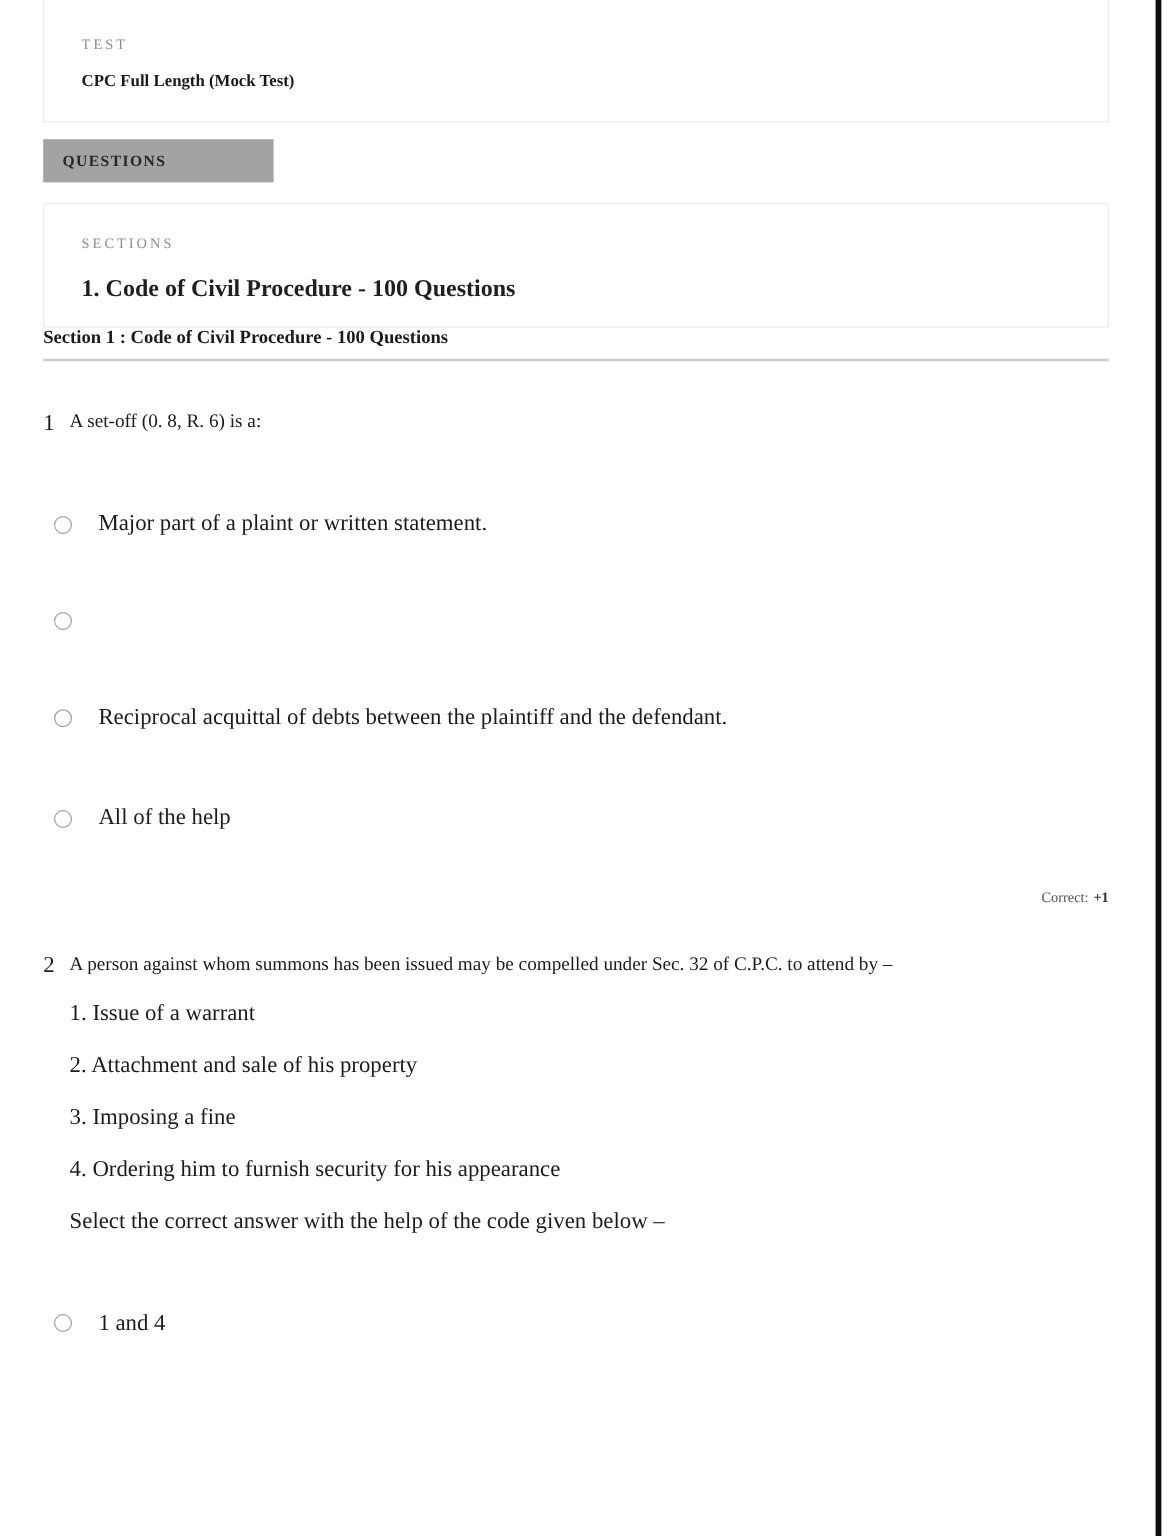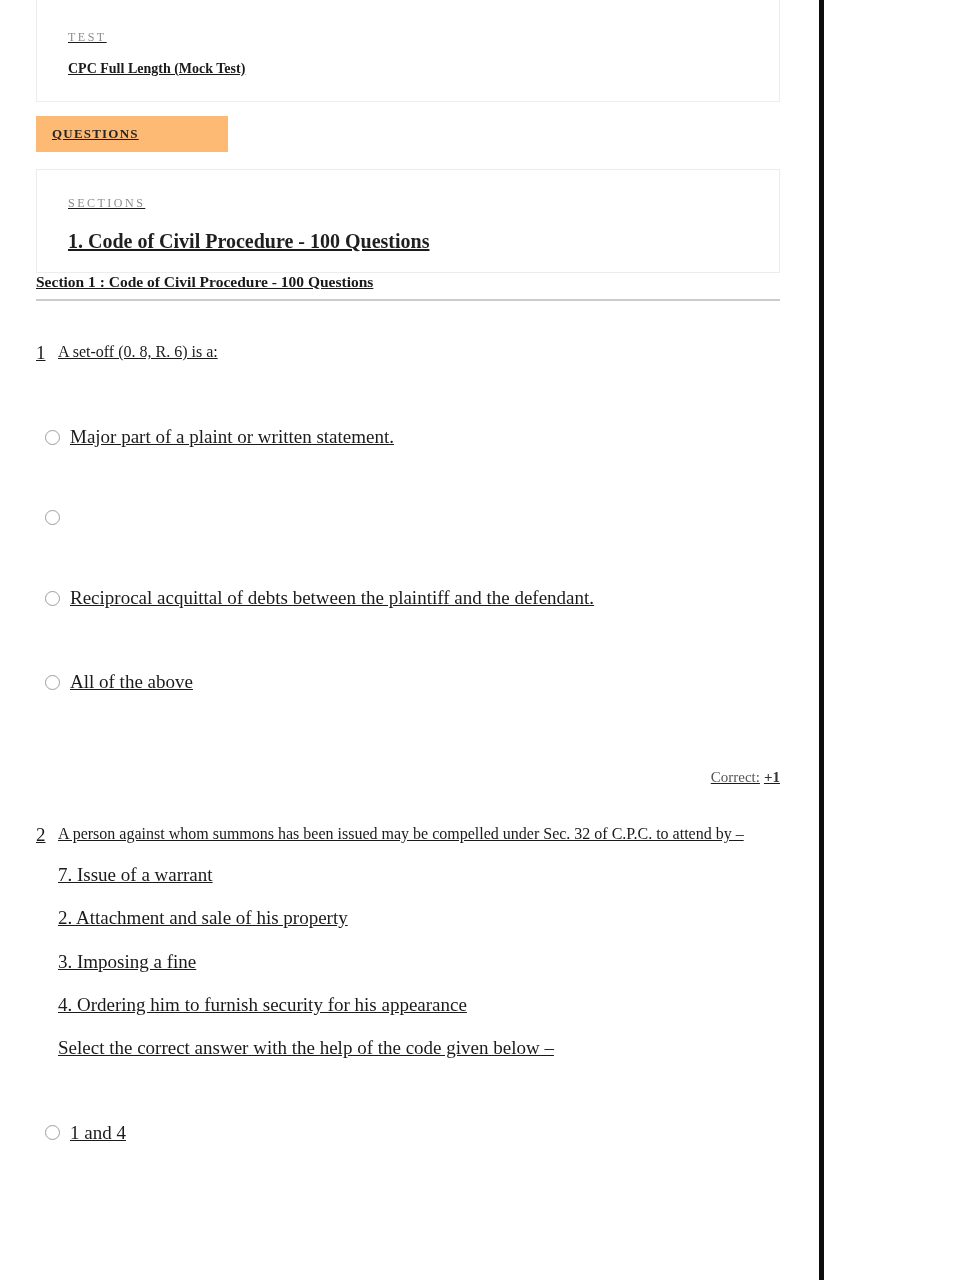--- a/index.html
+++ b/index.html
@@ -3,25 +3,24 @@
 <meta charset="utf-8">
 <style>
   * { margin: 0; padding: 0; box-sizing: border-box; }
   html, body { background: #ffffff; }
   body {
     font-family: "Liberation Serif", "DejaVu Serif", serif;
     color: #1b1b1b;
   }
   .screen {
     position: relative;
-    width: 824px;
+    width: 968px;
     height: 1280px;
     background: #ffffff;
     overflow: hidden;
-    text-decoration: underline;
   }
   .screen-edge {
     position: absolute;
     top: 0; right: 0;
     width: 5px; height: 100%;
     background: #0c0c0c;
   }
   .content {
     padding: 0 44px 0 36px;
   }
@@ -42,21 +41,21 @@
   .test-title {
     margin-top: 16px;
     font-size: 14px;
     font-weight: bold;
     color: #1a1a1a;
   }
   .questions-tab {
     margin-top: 14px;
     width: 192px;
     height: 36px;
-    background: #fdba74;
+    background: #a3a3a3;
     font-size: 13px;
     font-weight: bold;
     letter-spacing: 1.2px;
     color: #262626;
     display: flex;
     align-items: center;
     padding-left: 16px;
     cursor: pointer;
   }
   .sections-card {
@@ -89,41 +88,41 @@
   }
   .q-body { flex: 1; }
   .q-text {
     font-size: 16px;
     line-height: 1.27;
     color: #1b1b1b;
   }
   .option {
     display: flex;
     align-items: center;
-    gap: 10px;
+    gap: 22px;
     padding-left: 9px;
     margin-top: 62px;
     cursor: pointer;
   }
   .radio {
     width: 15px;
     height: 15px;
     flex: none;
     border: 1.5px solid #9e9e9e;
     border-radius: 50%;
     background: #ffffff;
   }
   .option-text {
     font-size: 19px;
     color: #1b1b1b;
   }
   .correct {
-    margin-top: 76px;
+    margin-top: 48px;
     text-align: right;
-    font-size: 15px;
+    font-size: 12px;
     color: #555555;
   }
   .correct b {
     color: #333333;
     margin-left: 4px;
   }
   .q2 { margin-top: 38px; }
   .code-item {
     margin-top: 19px;
     font-size: 19px;
@@ -166,34 +165,34 @@
       </label>
       <label class="option">
         <span class="radio"></span>
       </label>
       <label class="option">
         <span class="radio"></span>
         <span class="option-text">Reciprocal acquittal of debts between the plaintiff and the defendant.</span>
       </label>
       <label class="option">
         <span class="radio"></span>
-        <span class="option-text">All of the above</span>
+        <span class="option-text">All of the help</span>
       </label>
 
       <div class="correct">
         <span>Correct:</span><b>+1</b>
       </div>
     </div>
 
     <div class="question q2">
       <div class="q-row">
         <div class="q-num">2</div>
         <div class="q-body">
           <div class="q-text">A person against whom summons has been issued may be compelled under Sec. 32 of C.P.C. to attend by –</div>
-          <div class="code-item">7. Issue of a warrant</div>
+          <div class="code-item">1. Issue of a warrant</div>
           <div class="code-item">2. Attachment and sale of his property</div>
           <div class="code-item">3. Imposing a fine</div>
           <div class="code-item">4. Ordering him to furnish security for his appearance</div>
           <div class="code-item">Select the correct answer with the help of the code given below –</div>
         </div>
       </div>
 
       <label class="option">
         <span class="radio"></span>
         <span class="option-text">1 and 4</span>

